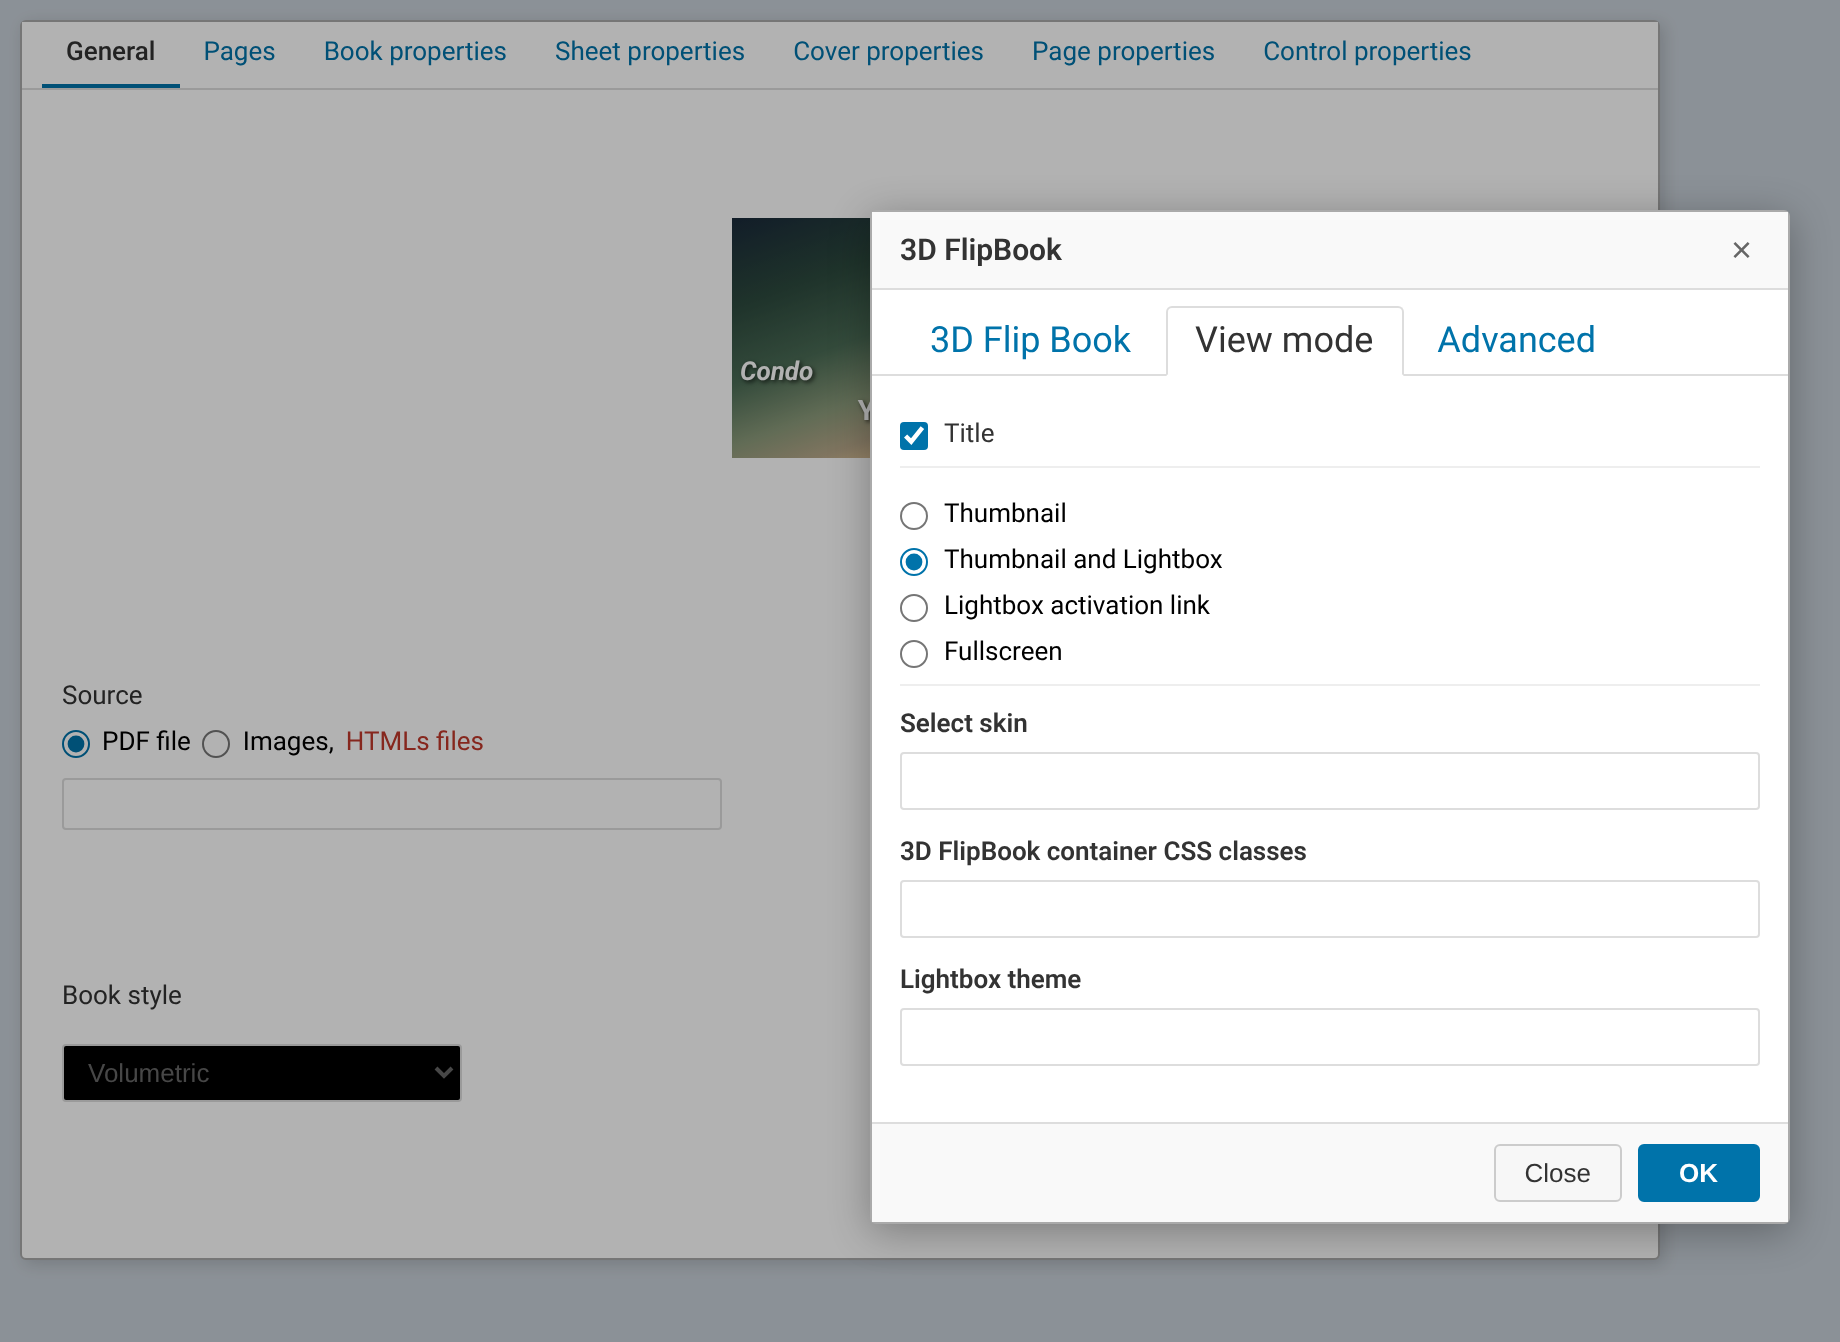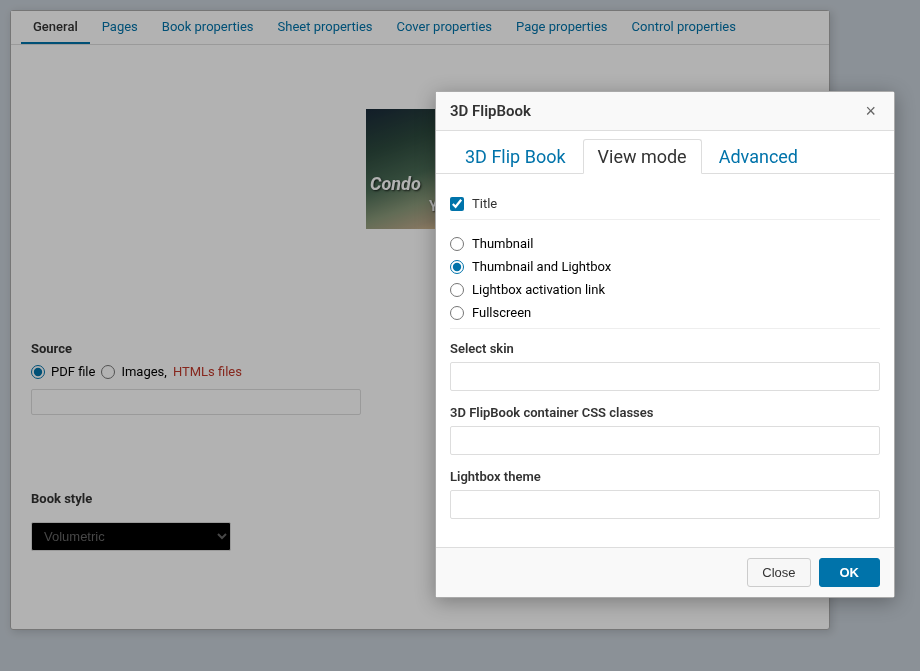--- a/index.html
+++ b/index.html
@@ -83,21 +83,21 @@
       font-weight: 500;
     }
 
     .source-section {
       position: absolute;
       top: 330px;
       left: 20px;
     }
 
     .section-label {
-      font-weight: 700;
+      font-weight: 400;
       color: #333;
       margin-bottom: 8px;
     }
 
     .radio-group {
       display: flex;
       flex-direction: row;
       gap: 6px;
     }
 
@@ -153,21 +153,21 @@
       left: 0;
       width: 920px;
       height: 671px;
       background: rgba(0,0,0,0.3);
       z-index: 10;
     }
 
     
     .modal-dialog {
       position: absolute;
-      top: 91px;
+      top: 105px;
       left: 435px;
       width: 460px;
       background: #fff;
       border: 1px solid #aaa;
       border-radius: 3px;
       box-shadow: 0 4px 20px rgba(0,0,0,0.3);
       z-index: 20;
     }
 
     .modal-header {
@@ -340,21 +340,21 @@
       width: 100%;
       height: 100%;
       background: linear-gradient(160deg, #1a2a3a 0%, #2d4a3e 30%, #4a6b55 55%, #8a9a7a 75%, #b8a88a 90%, #e8c89a 100%);
       position: relative;
     }
 
     .cover-text-condo {
       position: absolute;
       bottom: 35px;
       left: 4px;
-      font-size: 18px;
+      font-size: 13px;
       font-weight: bold;
       color: #fff;
       text-shadow: 1px 1px 2px rgba(0,0,0,0.7);
       font-style: italic;
     }
 
     .cover-text-yo {
       position: absolute;
       bottom: 15px;
       right: 4px;

